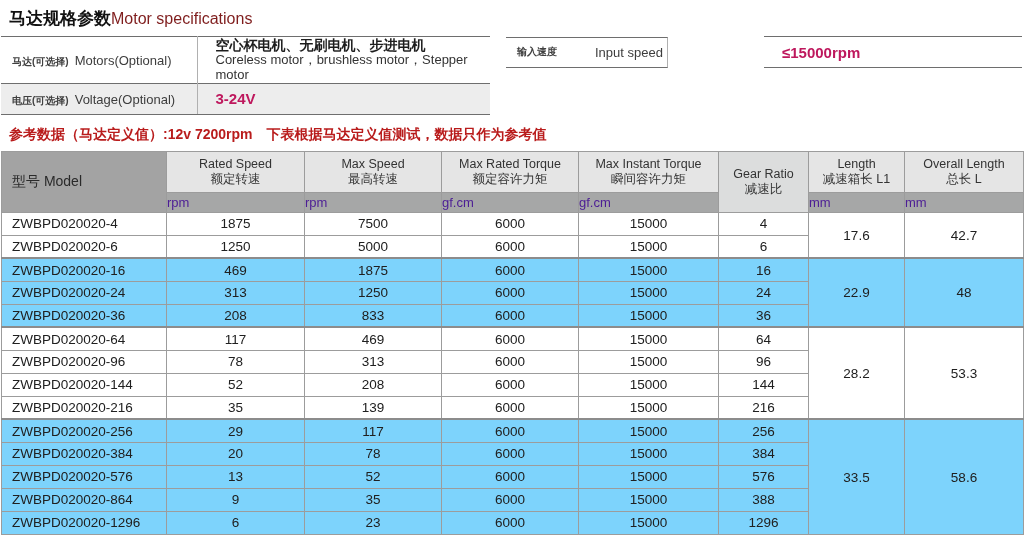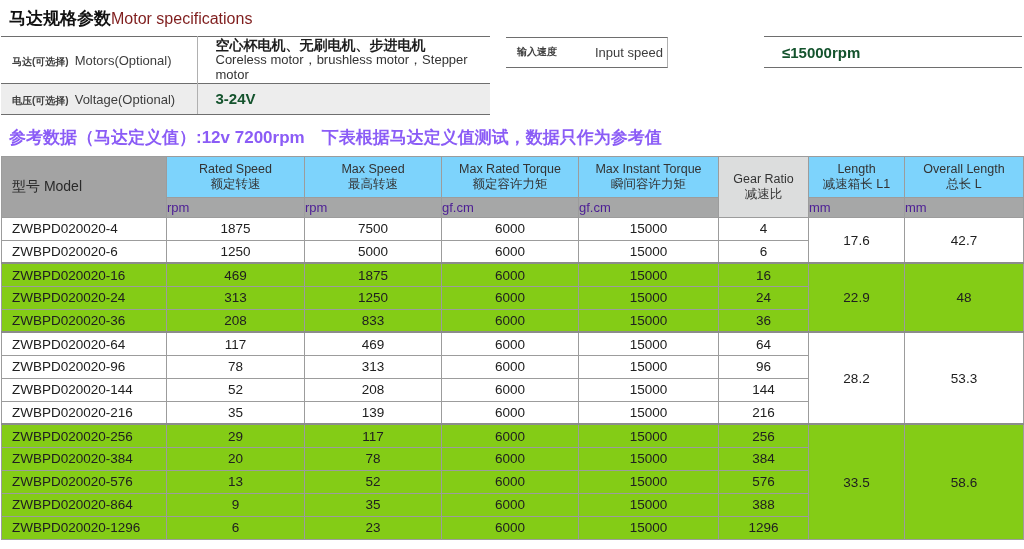--- a/index.html
+++ b/index.html
@@ -28,42 +28,42 @@
   .mini-left  .lbl { width: 196px; }
   .mini-right .lbl { width: 162px; }
   .mini .val { padding-left: 18px; }
   .mini tr.alt td { background: #ededed; }
   .row-h1 td { height: 35px; }
   .row-h2 td { height: 31px; }
   .lbl-zh { font-size: 10px; font-weight: 700; color: #404040; }
   .lbl-en { font-size: 13px; font-weight: 400; color: #3d3d3d; margin-left: 6px; }
   .mini-right .lbl { display: flex; align-items: center; }
   .mini-right .lbl-zh { min-width: 72px; display: inline-block; }
-  .val-strong { font-size: 15px; font-weight: 700; color: #14532d; margin-top: 16px; }
+  .val-strong { font-size: 15px; font-weight: 700; color: #be185d; margin-top: 16px; }
   .val-zh { font-size: 14px; font-weight: 700; color: #1d1d1d; line-height: 1.15; }
   .val-en { font-size: 13px; font-weight: 400; color: #333; line-height: 1.15; }
 
   
   .ref-note {
     margin: 11px 0 7px 8px;
-    font-size: 17px; font-weight: 700; color: #8b5cf6;
+    font-size: 14px; font-weight: 700; color: #b91c1c;
   }
 
   
   table.spec { border-collapse: collapse; width: 1022px; table-layout: fixed; }
   .spec th, .spec td { border: 1px solid #9c9c9c; }
   .spec { border-top: 1px solid #555; }
   .spec thead th { font-weight: 400; }
-  .th-top { background: #7dd3fc; height: 41px; font-size: 12.5px; color: #333; line-height: 1.2; vertical-align: middle; text-align: center; padding: 2px 0; }
+  .th-top { background: #e5e5e5; height: 41px; font-size: 12.5px; color: #333; line-height: 1.2; vertical-align: middle; text-align: center; padding: 2px 0; }
   .th-unit { background: #a6a7a7; color: #4c1d95; height: 20px; font-size: 13px; text-align: left; font-weight: 400; }
   .th-model { background: #a3a3a3; text-align: left; padding-left: 10px; font-size: 14px; color: #2a2a2a; font-weight: 400; }
   .th-gear { background: #dcdddd; }
   .spec tbody td { height: 23px; font-size: 13.5px; color: #202020; text-align: center; background: #ffffff; }
   .spec tbody td.model { text-align: left; padding-left: 10px; }
-  .spec tbody tr.shaded td { background: #84cc16; }
+  .spec tbody tr.shaded td { background: #7dd3fc; }
   .spec tbody tr.group-start td { border-top: 2px solid #8c8c8c; }
 </style>
 </head>
 <body>
 
 <div class="page">
 
   <div class="title-bar">
     <span class="title-zh">马达规格参数</span><span class="title-en">Motor specifications</span>
   </div>

